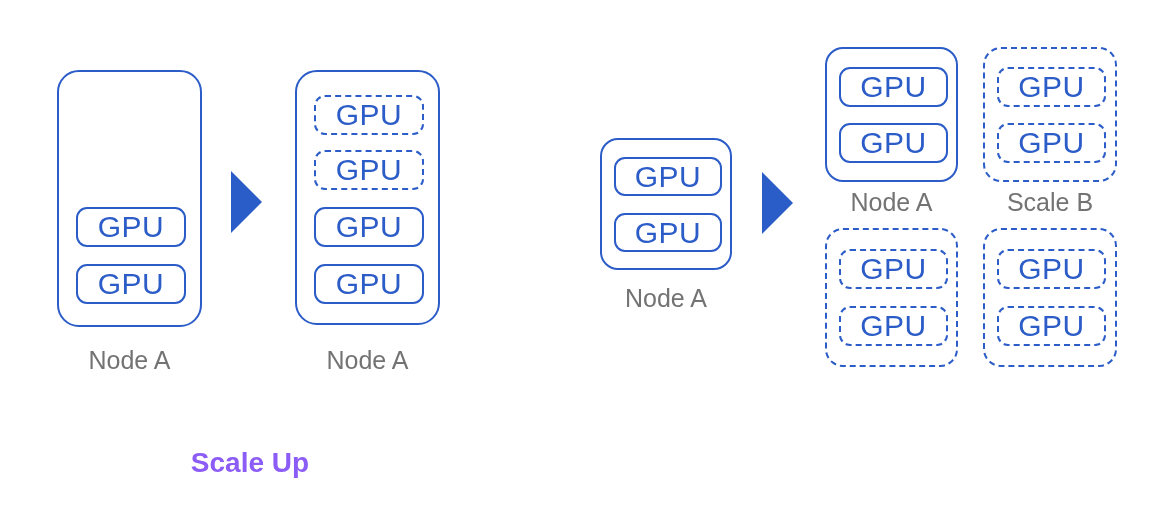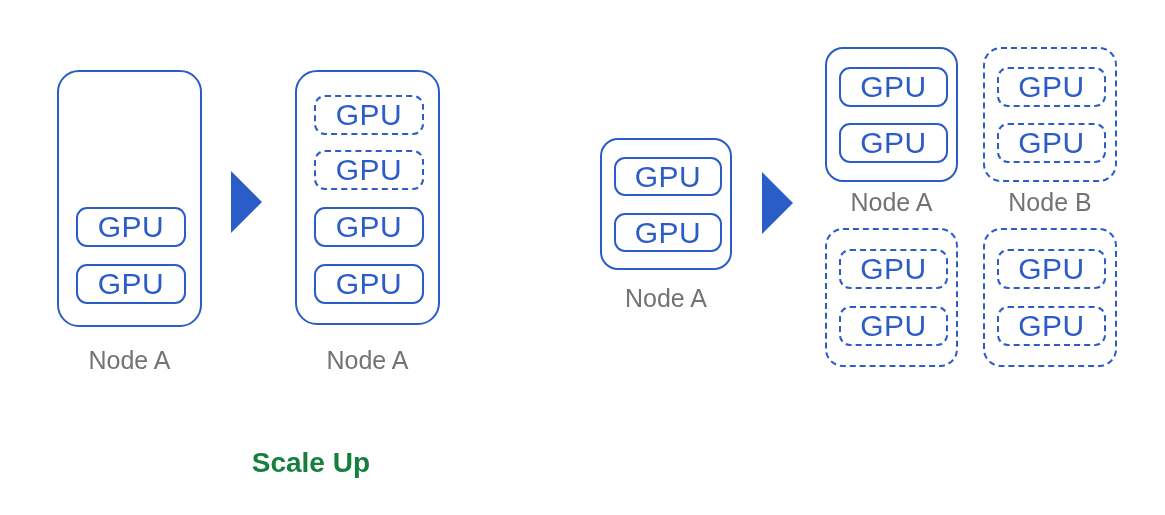--- a/index.html
+++ b/index.html
@@ -46,24 +46,24 @@
   
   .node-label {
     position: absolute;
     color: #737373;
     font-size: 25px;
     text-align: center;
     white-space: nowrap;
   }
   .section-title {
     position: absolute;
-    color: #15803d;
+    color: #8b5cf6;
     font-size: 28px;
     font-weight: bold;
-    text-align: right;
+    text-align: center;
     white-space: nowrap;
   }
 
   
   .arrow-right {
     position: absolute;
     width: 0;
     height: 0;
     border-top: 31px solid transparent;
     border-bottom: 31px solid transparent;
@@ -104,21 +104,21 @@
   <div class="node small" style="left:825px; top:47px; width:133px; height:135px;">
     <div class="gpu" style="left:12px; top:18px; width:109px; height:40px;">GPU</div>
     <div class="gpu" style="left:12px; top:74px; width:109px; height:40px;">GPU</div>
   </div>
   <div class="node-label" style="left:825px; top:188px; width:133px;">Node A</div>
 
   <div class="node small dashed" style="left:983px; top:47px; width:134px; height:135px;">
     <div class="gpu dashed" style="left:12px; top:18px; width:109px; height:40px;">GPU</div>
     <div class="gpu dashed" style="left:12px; top:74px; width:109px; height:40px;">GPU</div>
   </div>
-  <div class="node-label" style="left:983px; top:188px; width:134px;">Node B</div>
+  <div class="node-label" style="left:983px; top:188px; width:134px;">Scale B</div>
 
   <div class="node small dashed" style="left:825px; top:228px; width:133px; height:139px;">
     <div class="gpu dashed" style="left:12px; top:19px; width:109px; height:40px;">GPU</div>
     <div class="gpu dashed" style="left:12px; top:76px; width:109px; height:40px;">GPU</div>
   </div>
 
   <div class="node small dashed" style="left:983px; top:228px; width:134px; height:139px;">
     <div class="gpu dashed" style="left:12px; top:19px; width:109px; height:40px;">GPU</div>
     <div class="gpu dashed" style="left:12px; top:76px; width:109px; height:40px;">GPU</div>
   </div>

